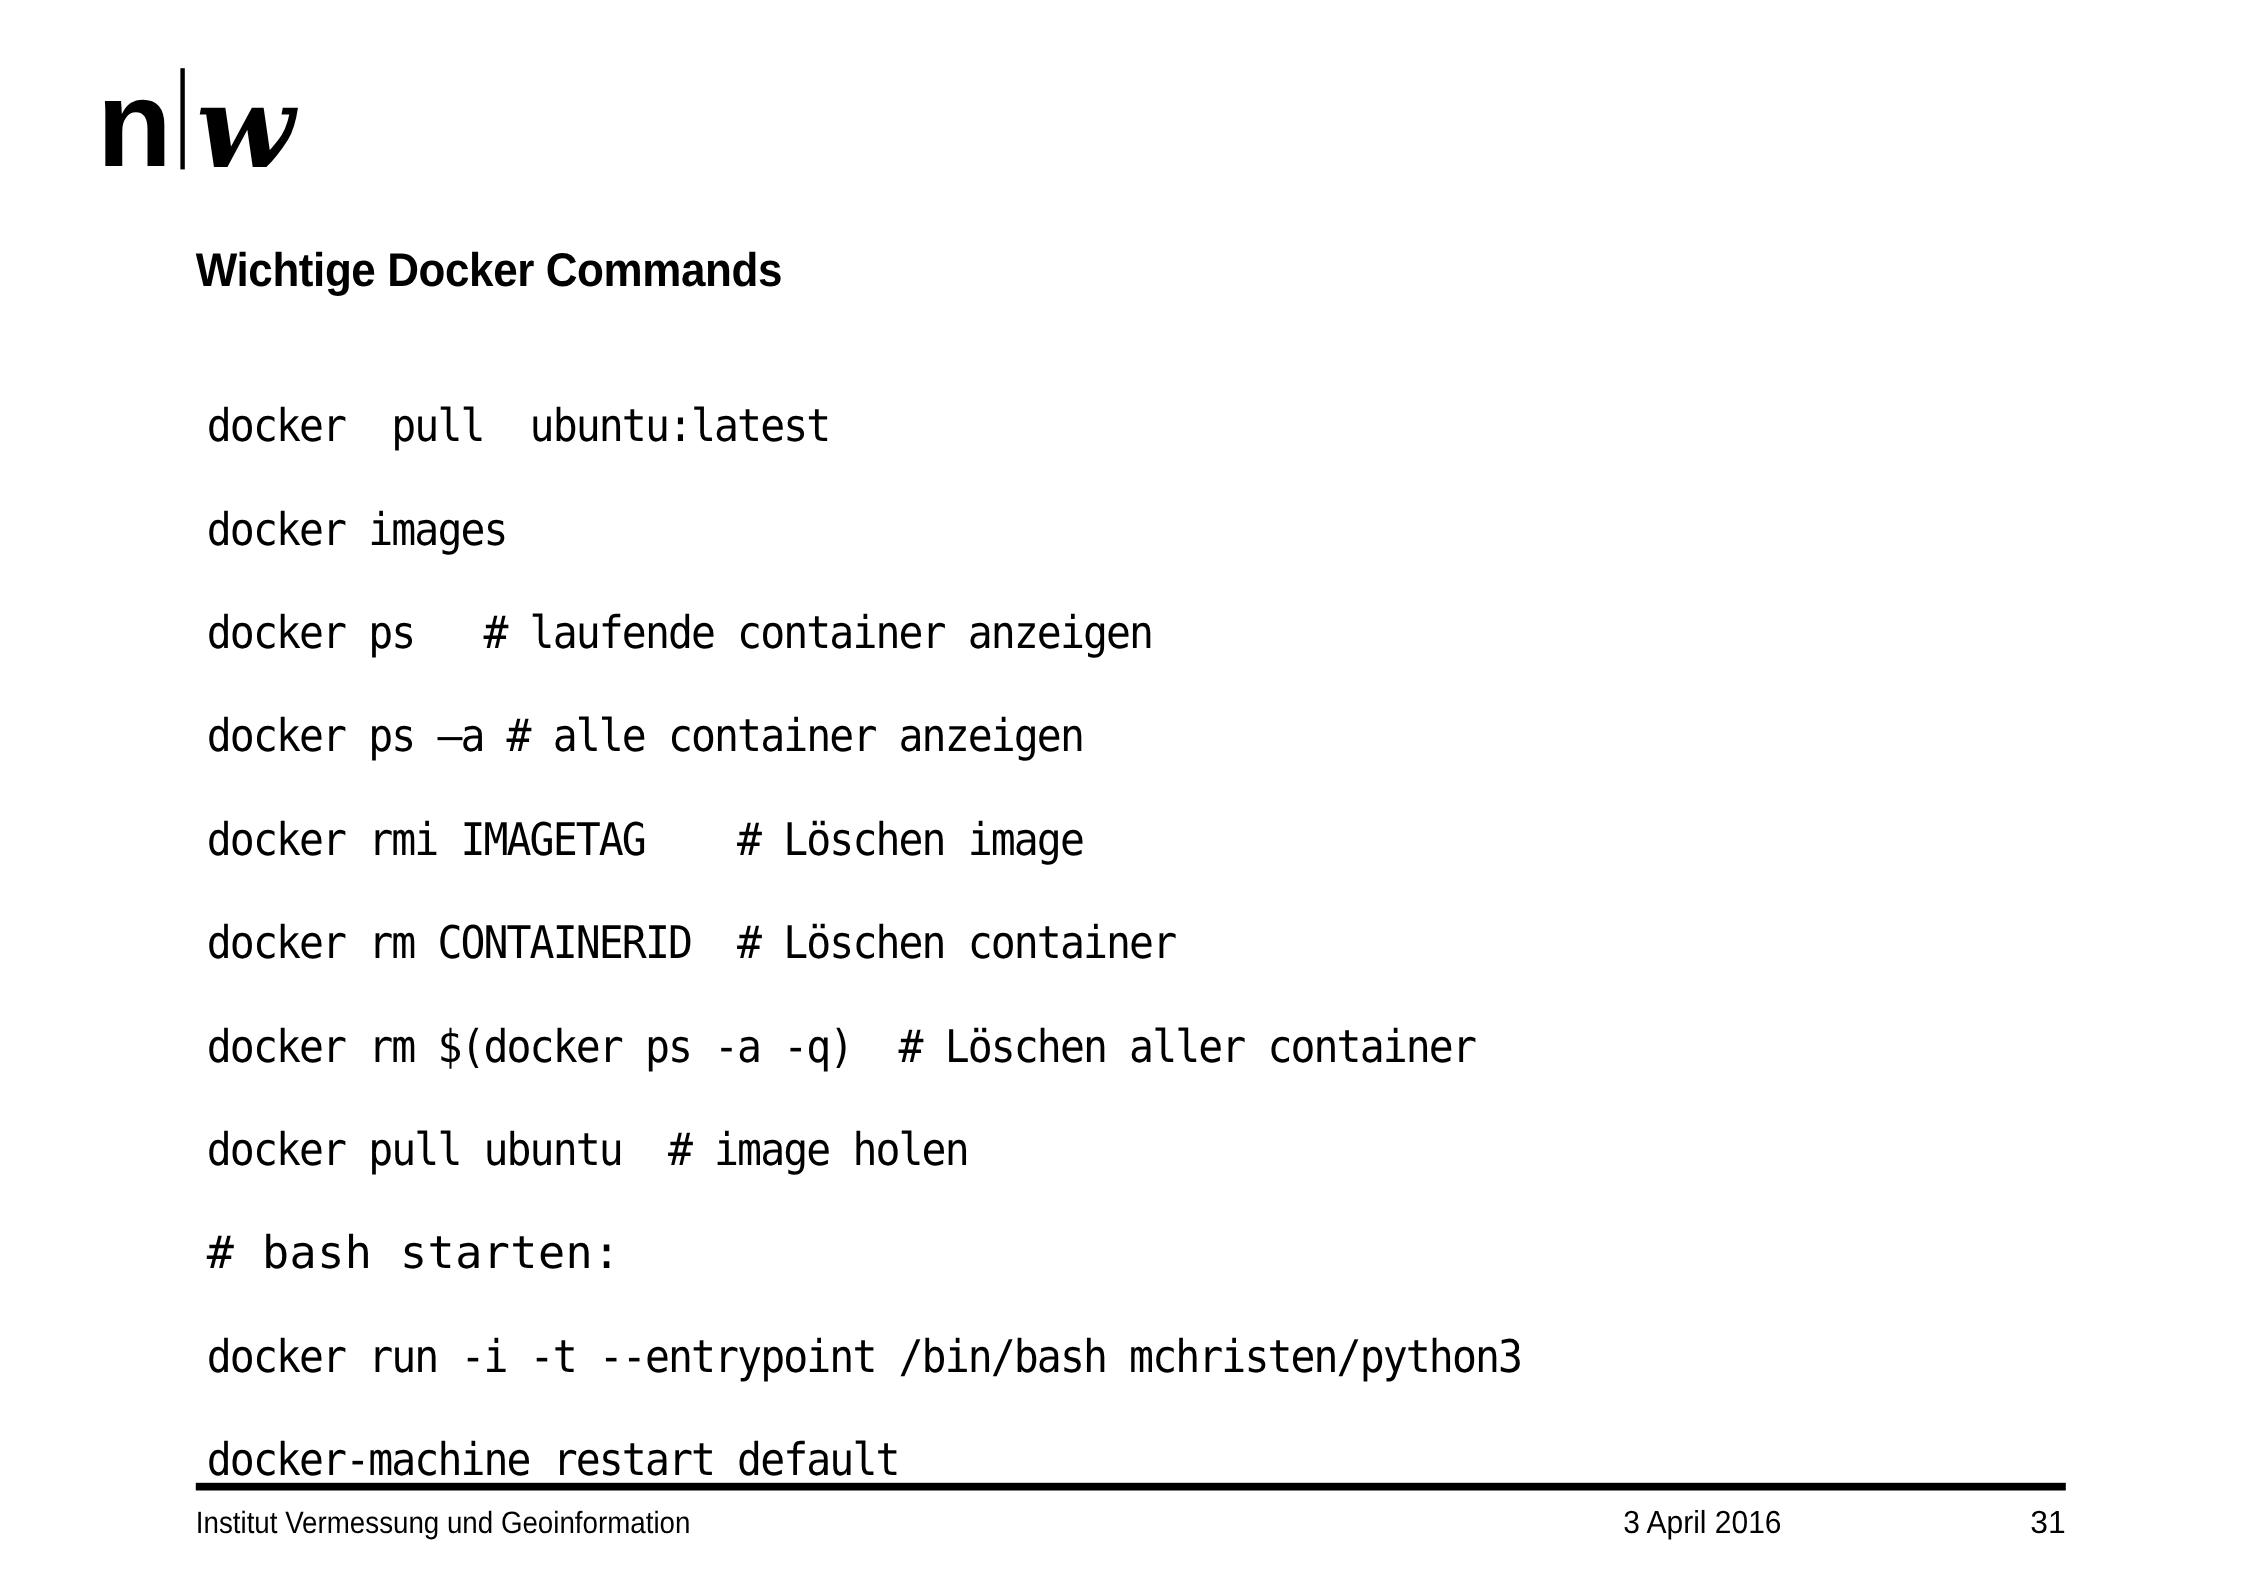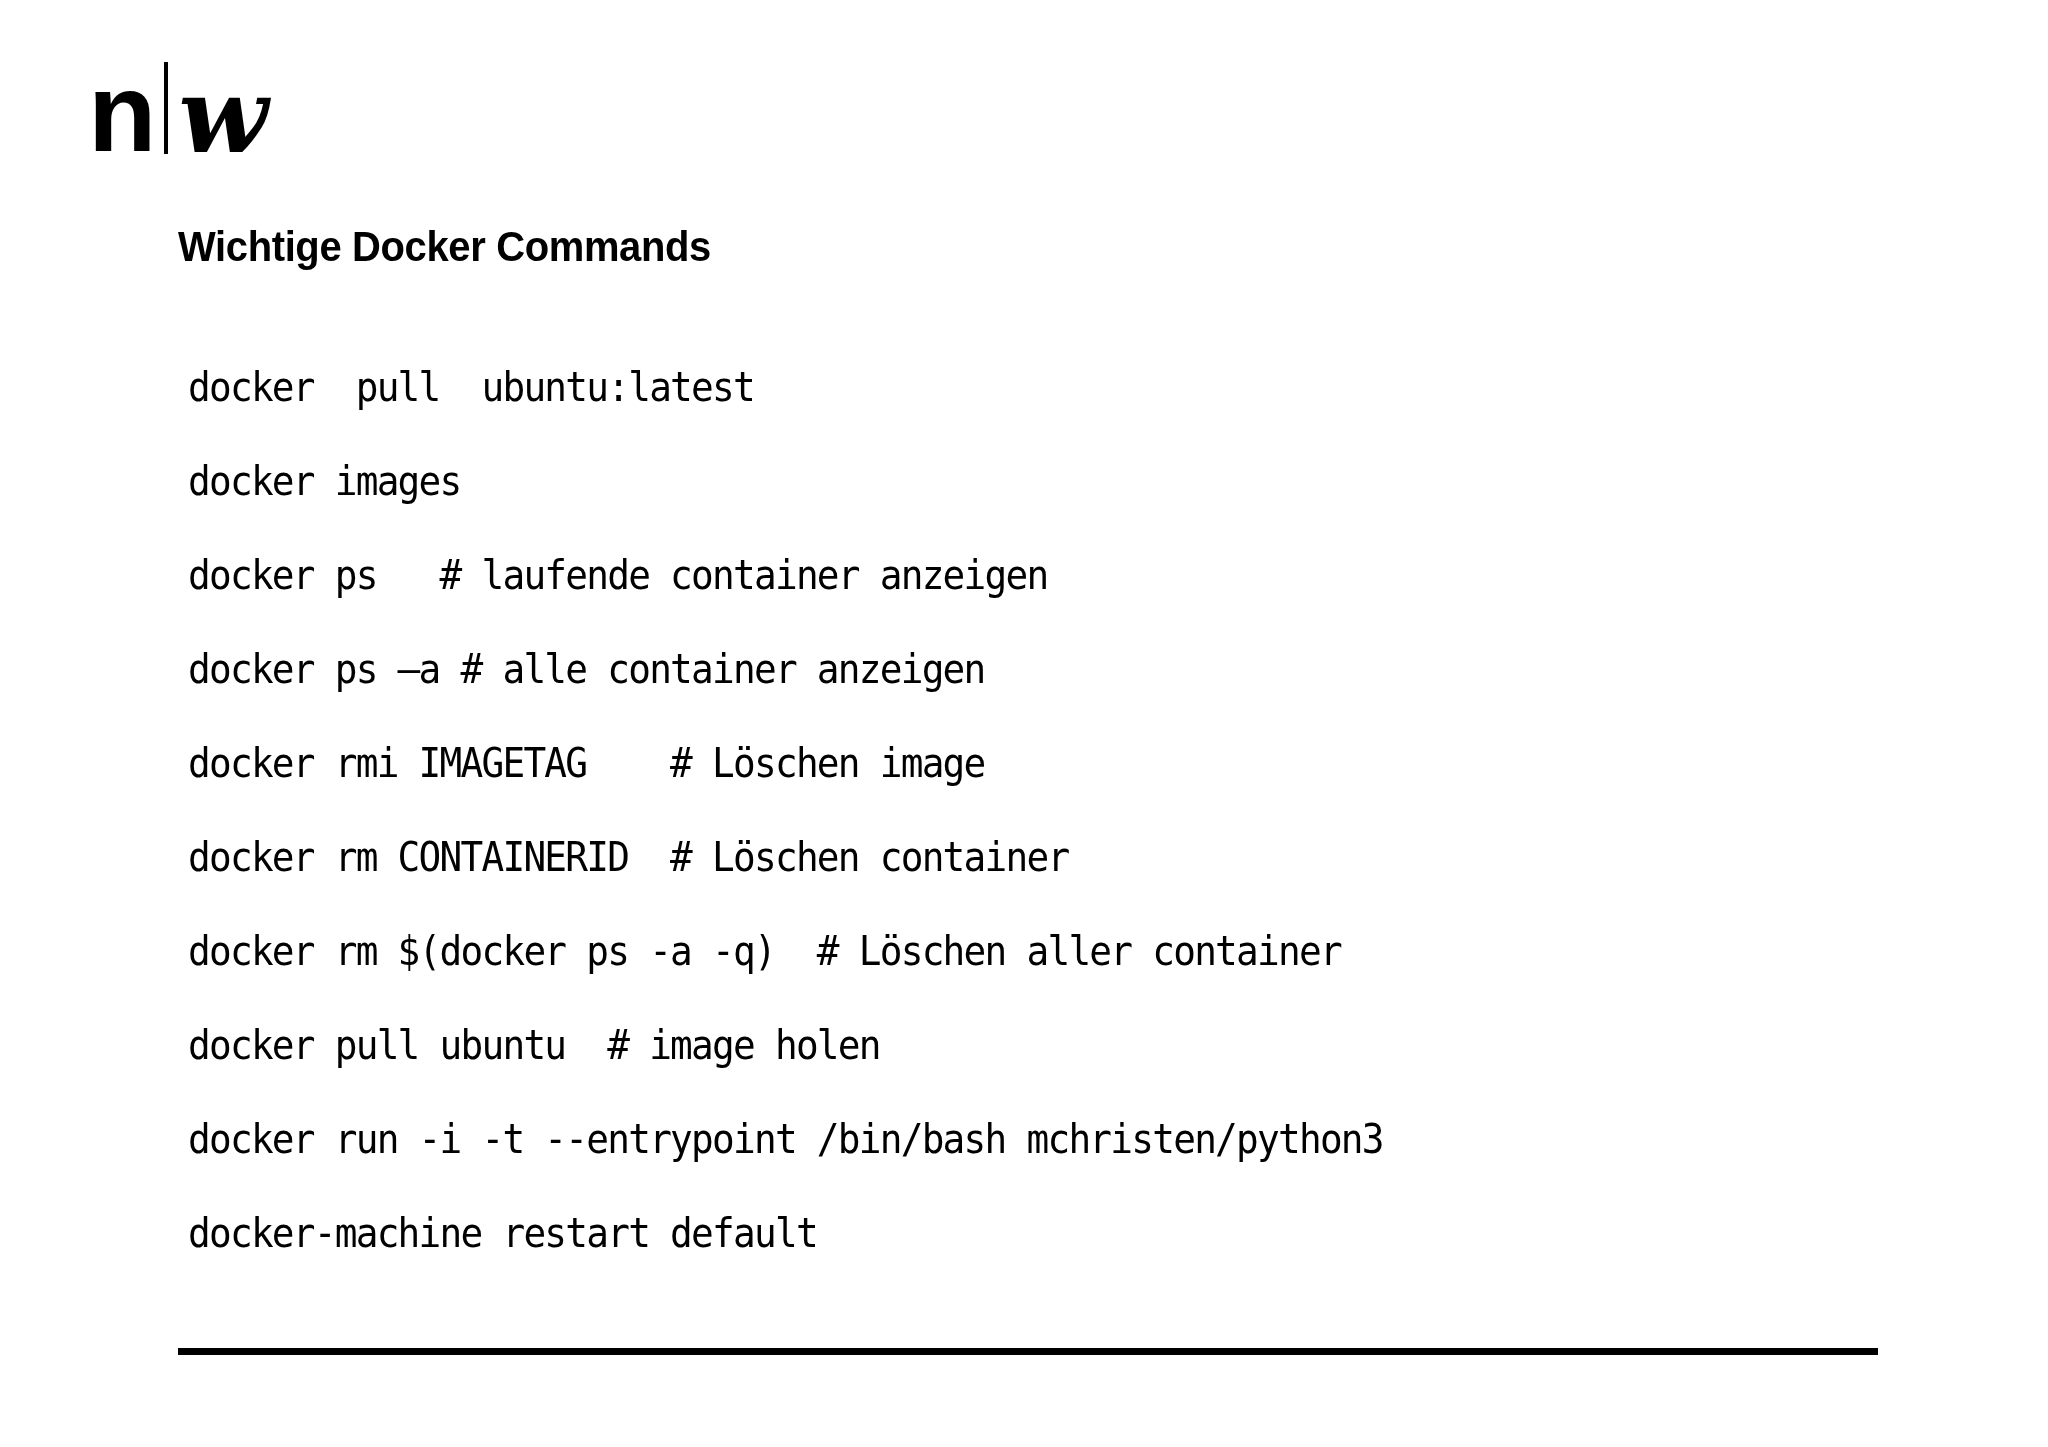--- a/index.html
+++ b/index.html
@@ -152,19 +152,26 @@
 
   <div class="code-block">
     <div class="code-line">docker  pull  ubuntu:latest</div>
     <div class="code-line">docker images</div>
     <div class="code-line">docker ps   # laufende container anzeigen</div>
     <div class="code-line">docker ps –a # alle container anzeigen</div>
     <div class="code-line">docker rmi IMAGETAG    # Löschen image</div>
     <div class="code-line">docker rm CONTAINERID  # Löschen container</div>
     <div class="code-line">docker rm $(docker ps -a -q)  # Löschen aller container</div>
     <div class="code-line">docker pull ubuntu  # image holen</div>
+    <div class="code-line wide"># bash starten:</div>
     <div class="code-line">docker run -i -t --entrypoint /bin/bash mchristen/python3</div>
     <div class="code-line">docker-machine restart default</div>
   </div>
 
   <div class="footer-rule"></div>
+  <div class="footer">
+    <span class="footer-left">Institut Vermessung und Geoinformation</span>
+    <span class="footer-spacer"></span>
+    <span class="footer-date">3 April 2016</span>
+    <span class="footer-page">31</span>
+  </div>
 
 </div>
 
 </body></html>

